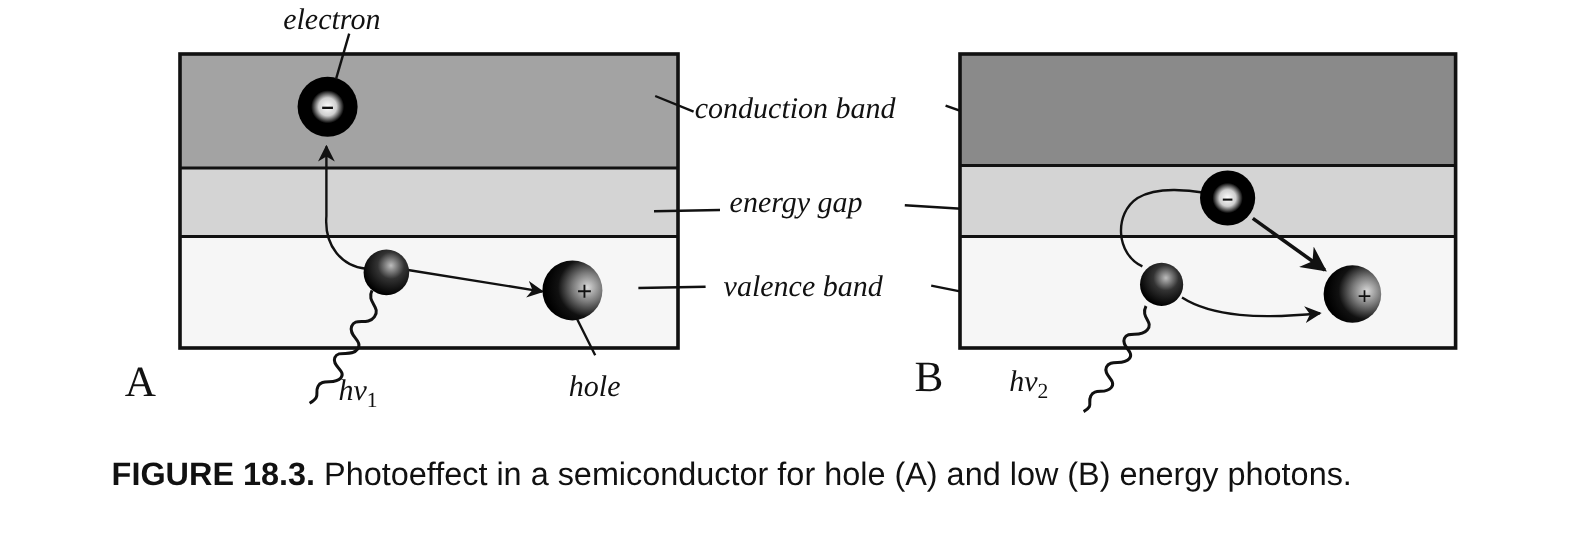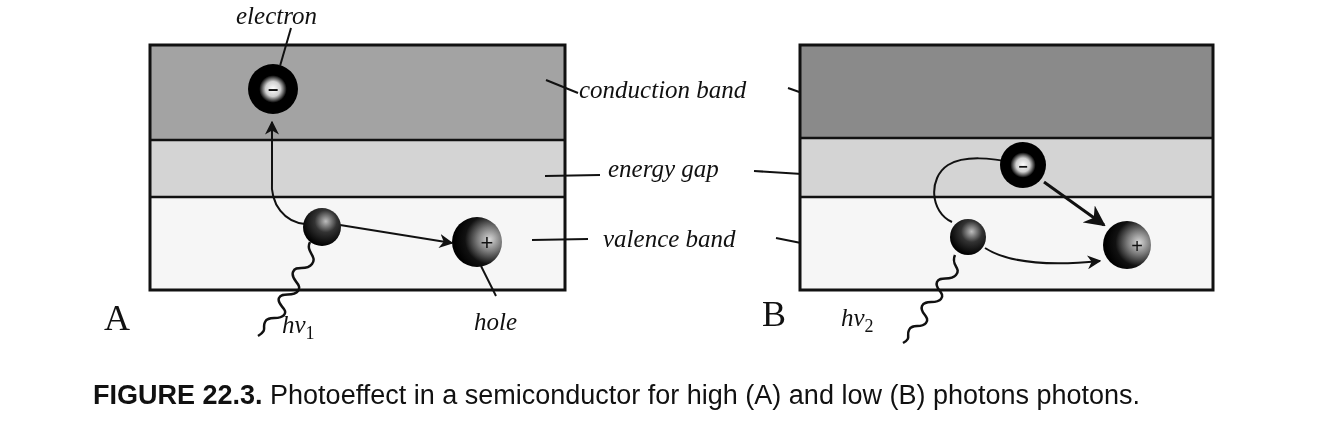--- a/index.html
+++ b/index.html
@@ -101,15 +101,15 @@
     <circle cx="968" cy="237" r="18" fill="url(#ballGrad)"></circle>
     <circle cx="1127" cy="245" r="24" fill="url(#hGrad)"></circle>
     <text x="1137" y="253" text-anchor="middle" font-family="Liberation Sans, sans-serif" font-size="20" fill="#111">+</text>
 
     <text class="ital" x="841" y="326"><tspan>hν</tspan><tspan font-style="normal" font-size="18" dy="6">2</tspan></text>
     <text class="panel-letter" x="762" y="326">B</text>
   </g>
 </svg>
 
 <div class="caption">
-  <b>FIGURE 22.3.</b>
-  <span>Photoeffect in a semiconductor for high (A) and low (B) photons photons.</span>
+  <b>FIGURE 18.3.</b>
+  <span>Photoeffect in a semiconductor for hole (A) and low (B) energy photons.</span>
 </div>
 
 </body></html>

